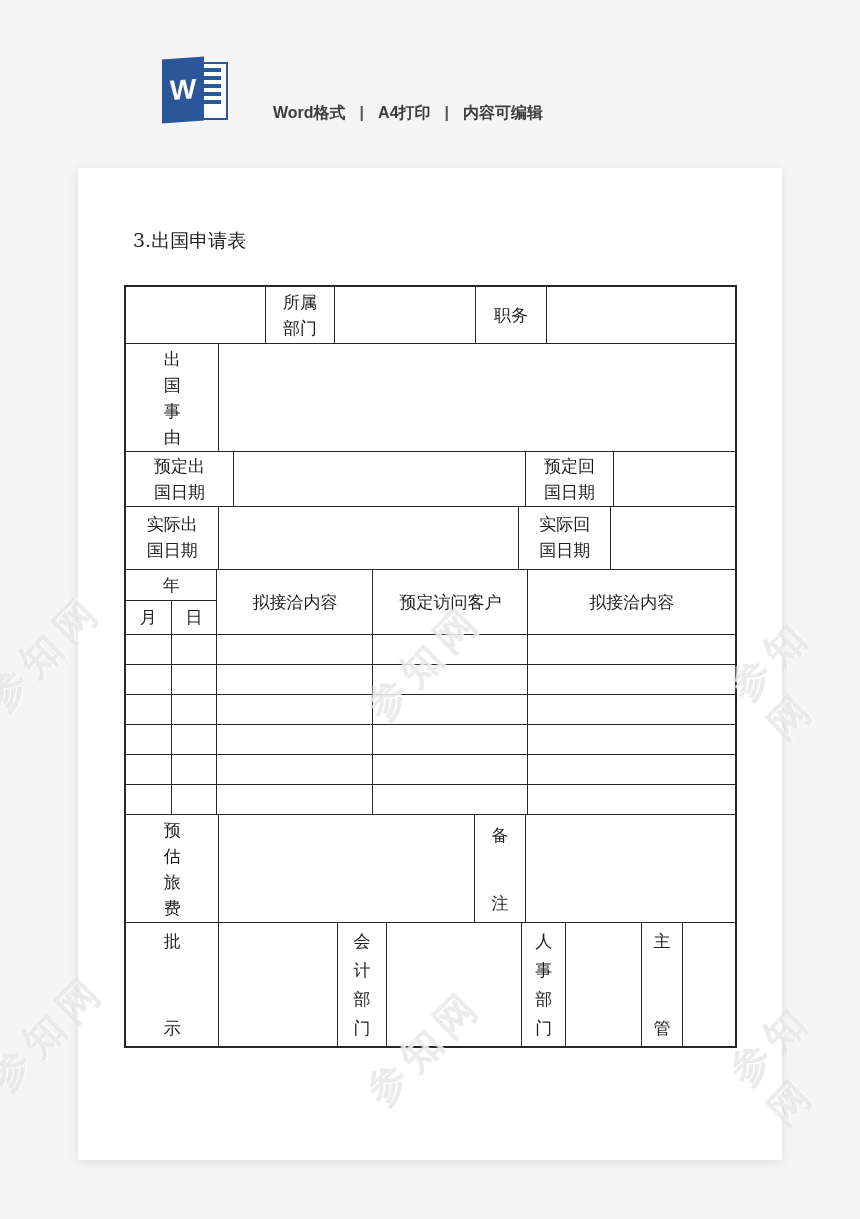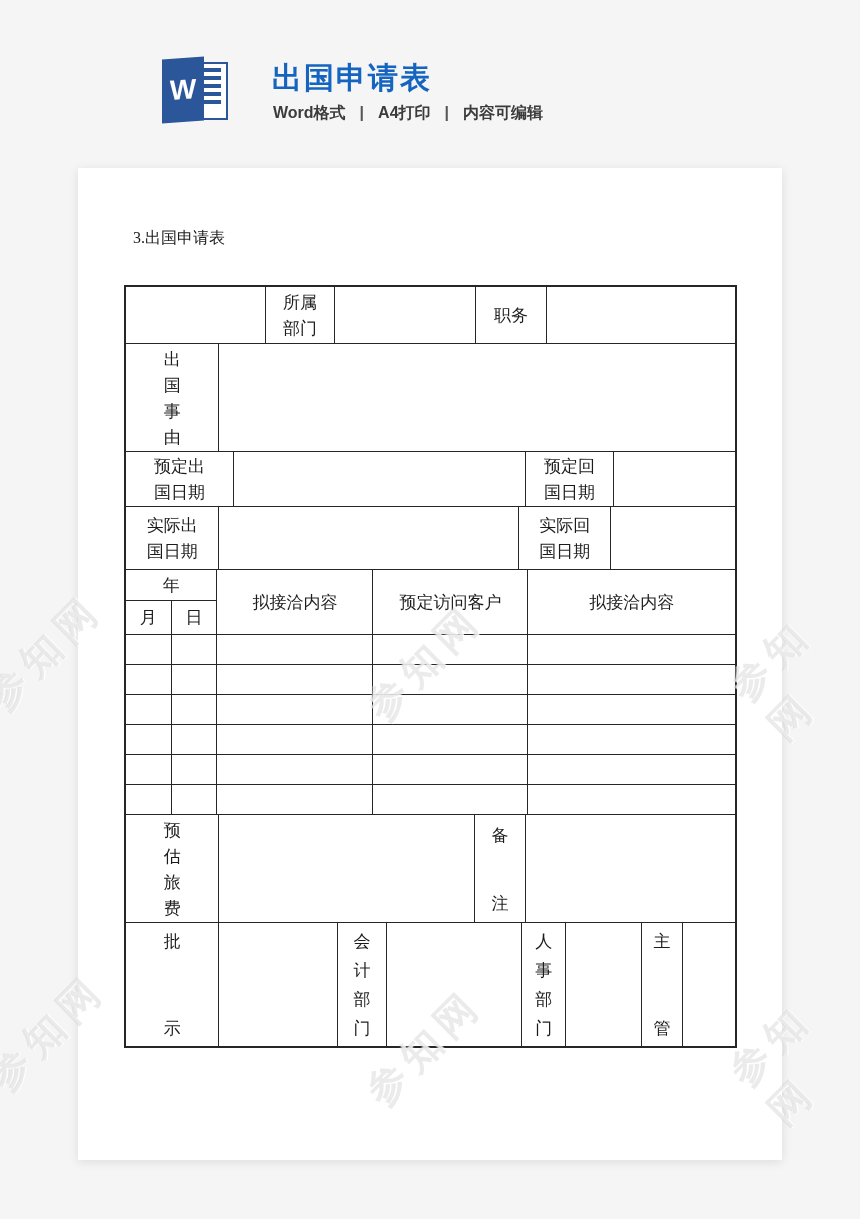--- a/index.html
+++ b/index.html
@@ -36,21 +36,21 @@
     font-size:16px; font-weight:bold; color:#3b3b3b;
   }
   .doc-badges .sep { color:#555; margin:0 14px; font-weight:bold; }
   
   .sheet {
     position:absolute; left:78px; top:168px; width:704px; height:992px;
     background:#ffffff; box-shadow:0 2px 10px rgba(0,0,0,0.10);
   }
   .serif { font-family:"DejaVu Serif","Liberation Serif",serif; color:#1c1c1c; }
   .page-heading {
-    position:absolute; left:55px; top:60px; font-size:16px;font-family:Liberation Serif, serif;
+    position:absolute; left:55px; top:60px; font-size:19px;
   }
   .date-line {
     position:absolute; left:46px; top:86px; width:613px; text-align:right;
     font-size:17px; white-space:pre;
   }
   
   .form-table {
     position:absolute; left:46px; top:117px; width:613px; height:763px;
     border:2px solid #262626; display:flex; flex-direction:column;
     font-size:17px;
@@ -59,21 +59,21 @@
   .t-row:last-child { border-bottom:none; }
   .t-cell {
     border-right:1.5px solid #262626;
     display:flex; align-items:center; justify-content:center;
     text-align:center; line-height:1.55; white-space:pre-line;
   }
   .t-cell:last-child { border-right:none; }
   .r1 { height:57px; }
   .r2 { height:108px; }
   .r3 { height:55px; }
-  .r4 { height:63px; }
+  .r4 { height:63px;font-family:Liberation Serif, serif; }
   .rhead { height:65px; }
   .rblank { flex:1 1 auto; min-height:29px; }
   .rfee { height:108px; }
   .rappr { height:123px; }
   .v26 { line-height:26px; }
   .v29 { line-height:29px; }
   .v34 { line-height:34px; }
   
   .ymd { flex-direction:column; align-items:stretch; justify-content:flex-start; padding:0; }
   .ymd .year { height:31px; border-bottom:1.5px solid #262626;
@@ -98,21 +98,20 @@
   <div class="word-icon">
     <div class="doc">
       <i></i>
         <i></i>
         <i></i>
         <i></i>
         <i></i>
     </div>
     <div class="panel">W</div>
   </div>
-  <div class="doc-title">出国申请表</div>
   <div class="doc-badges">
     <span>Word格式</span><span class="sep">|</span><span>A4打印</span><span class="sep">|</span><span>内容可编辑</span>
   </div>
 </div>
 
 <div class="sheet">
   <div class="page-heading serif">3.出国申请表</div>
 
   <div class="form-table serif">
 

